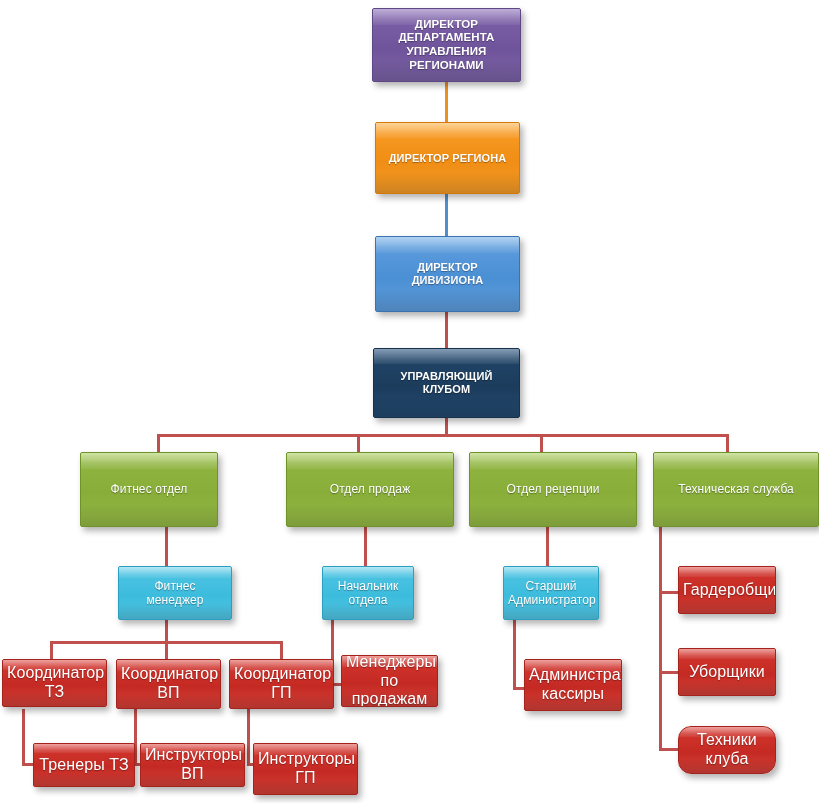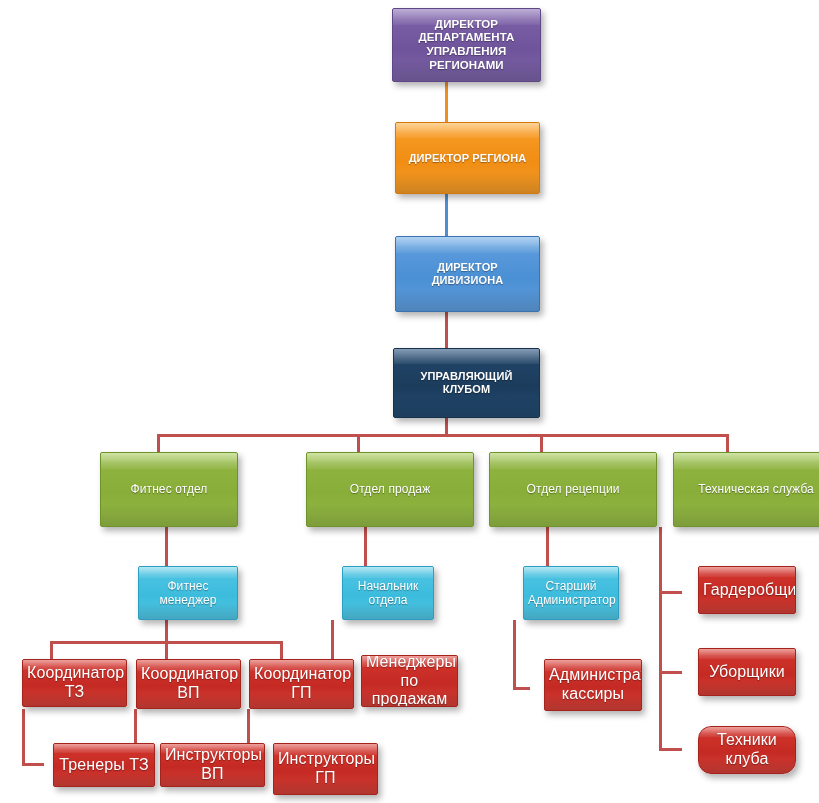--- a/index.html
+++ b/index.html
@@ -27,21 +27,20 @@
     justify-content: center;
     text-align: center;
     color: #ffffff;
     line-height: 1.18;
     letter-spacing: .1px;
     border-radius: 2px;
     z-index: 5;
     padding: 2px 4px;
     box-shadow: 3px 4px 6px rgba(0,0,0,.30);
     overflow: hidden;
-    margin-left: 20px;
   }
   .node .lbl {
     position: relative;
     z-index: 3;
     display: block;
     width: 100%;
     white-space: pre-line;
     text-shadow: 0 1px 1px rgba(0,0,0,.35);
   }
   
@@ -188,21 +187,21 @@
   <div class="node c-green t-dept" style="left:286px; top:452px; width:168px; height:75px;">
     <span class="lbl">Отдел продаж</span>
   </div>
   <div class="node c-green t-dept" style="left:469px; top:452px; width:168px; height:75px;">
     <span class="lbl">Отдел рецепции</span>
   </div>
   <div class="node c-green t-dept" style="left:653px; top:452px; width:166px; height:75px;">
     <span class="lbl">Техническая служба</span>
   </div>
 
-  <div class="node c-cyan t-mid" style="left:118px; top:566px; width:100px; height:54px;">
+  <div class="node c-cyan t-mid" style="left:118px; top:566px; width:114px; height:54px;">
     <span class="lbl">Фитнес
 менеджер</span>
   </div>
   <div class="node c-cyan t-mid" style="left:322px; top:566px; width:92px; height:54px;">
     <span class="lbl">Начальник
 отдела</span>
   </div>
   <div class="node c-cyan t-mid" style="left:503px; top:566px; width:96px; height:54px;">
     <span class="lbl">Старший
 Администратор</span>

